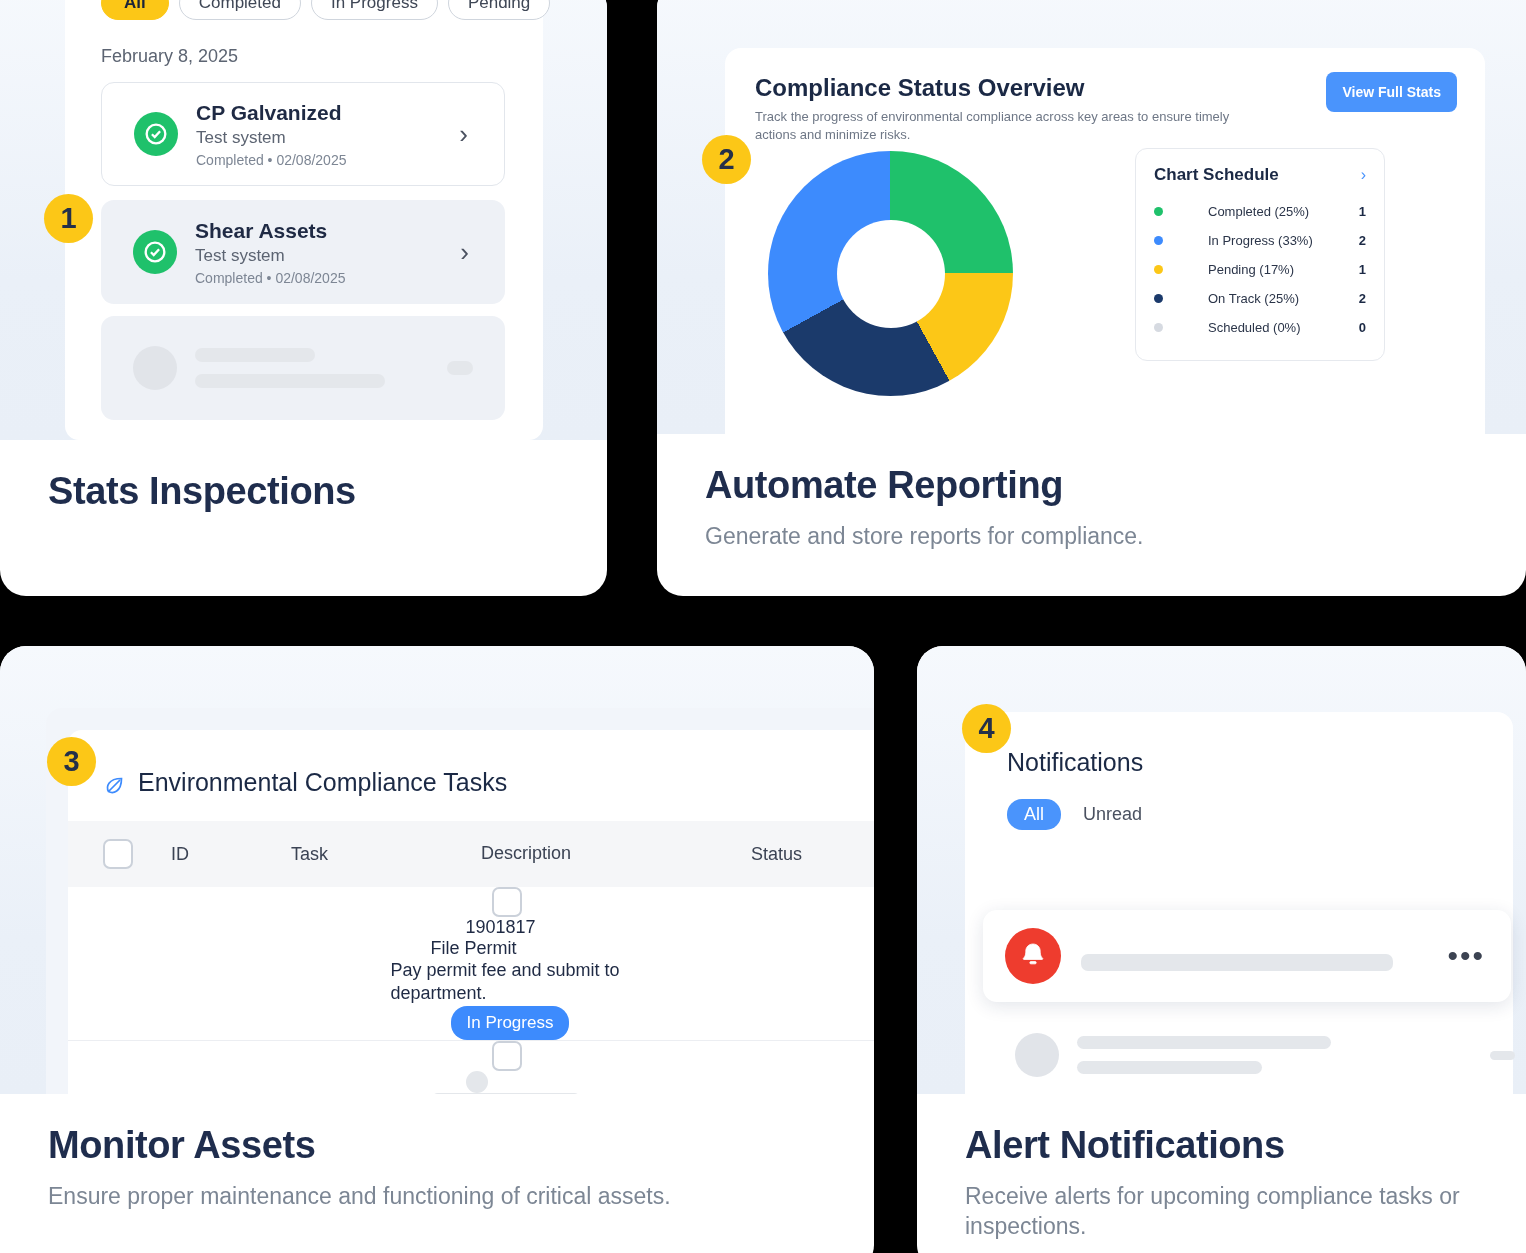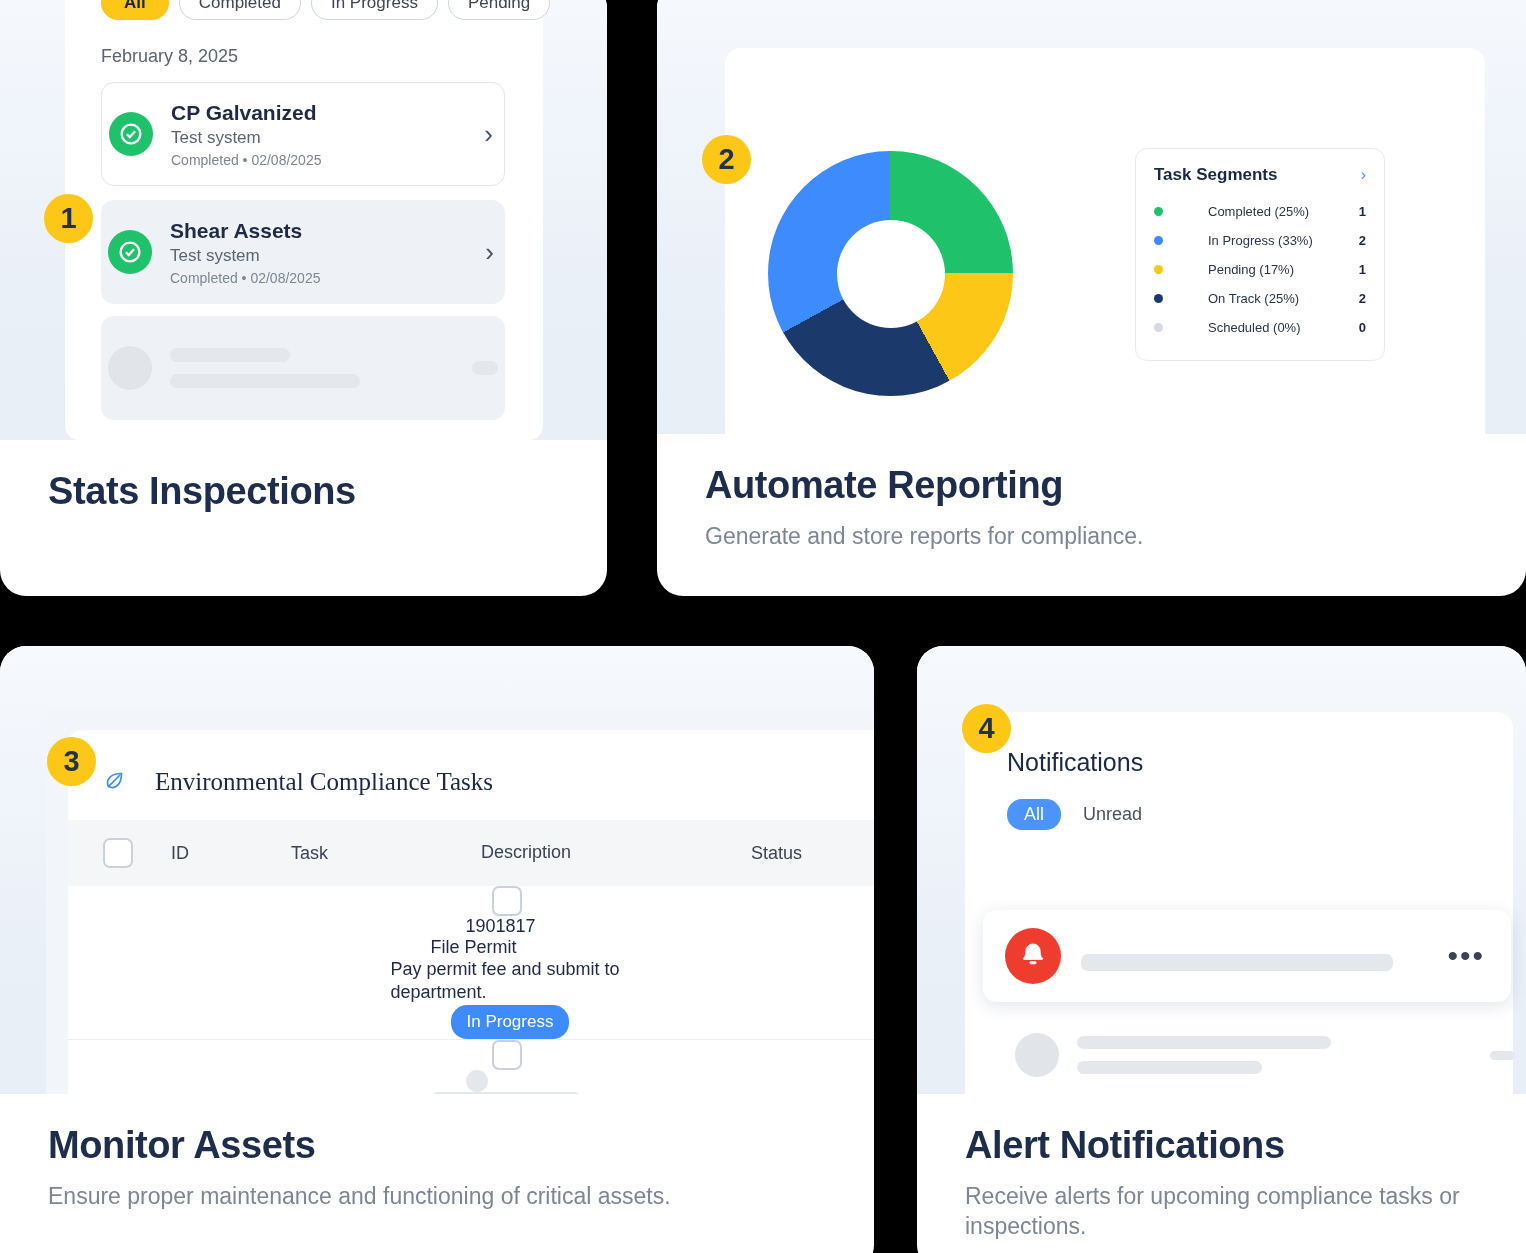--- a/index.html
+++ b/index.html
@@ -72,21 +72,21 @@
     border: 1px solid #cfd5dd; background: #fff; color: #3f4756;
     font-size: 17px; display: flex; align-items: center; white-space: nowrap;
   }
   .chip.active { background: #fcc717; border-color: #fcc717; color: #1c2539; font-weight: bold; padding: 0 22px; }
   .date-label {
     position: absolute; left: 36px; top: 116px;
     font-size: 18px; color: #5c6472;
   }
   .insp-item {
     position: absolute; left: 36px; width: 404px; height: 104px;
-    border-radius: 13px; display: flex; align-items: center; padding: 0 7px;
+    border-radius: 13px; display: flex; align-items: center; padding: 0 32px;
   }
   .insp-item.outlined { top: 152px; background: #fff; border: 1px solid #e2e6ec; }
   .insp-item.filled   { top: 270px; background: #eef1f6; }
   .insp-item.ghost    { top: 386px; background: #eef1f6; height: 104px; }
   .check-circle {
     width: 44px; height: 44px; border-radius: 50%; background: #1fc16b;
     flex: none; display: flex; align-items: center; justify-content: center;
   }
   .check-circle svg { width: 28px; height: 28px; }
   .insp-text { margin-left: 18px; flex: 1; }
@@ -132,22 +132,22 @@
   
   .tasks-outer {
     position: absolute; left: 46px; top: 62px; width: 900px; height: 430px;
     background: #f2f5fa; border-radius: 16px;
   }
   .tasks-panel {
     position: absolute; left: 68px; top: 84px; width: 880px; height: 420px;
     background: #fff; border-radius: 14px; overflow: hidden;
   }
   .tasks-title {
-    display: flex; align-items: flex-start; gap: 28px;
-    padding: 38px 0 0 35px; font-size: 25px; color: #1b2945; font-family: Liberation Serif, serif;
+    display: flex; align-items: flex-end; gap: 11px;
+    padding: 38px 0 0 35px; font-size: 25px; color: #1b2945;
   }
   .leaf-icon { width: 24px; height: 24px; color: #3d8bfd; }
   .tbl { margin-top: 24px; width: 100%; }
   .tbl-head {
     background: #f5f6f8; display: flex; align-items: center; height: 66px;
     padding-left: 35px; font-size: 18px; color: #3b4354;
   }
   .tbl-row {
     display: flex; align-items: center; min-height: 92px;
     padding-left: 35px; border-bottom: 1px solid #eceef2; font-size: 18px; color: #1f2a44; flex-direction: column;
@@ -258,29 +258,34 @@
 
     <div class="caption">
       <h2>Stats Inspections</h2>
     </div>
   </div>
 
   <div class="feature-card" id="card2">
     <div class="visual">
 
       <div class="comp-panel">
+        <div class="comp-head">
+          <div class="comp-title">Compliance Status Overview</div>
+          <div class="comp-sub">Track the progress of environmental compliance across key areas to ensure timely actions and minimize risks.</div>
+          <button class="view-stats-btn">View Full Stats</button>
+        </div>
 
         <div class="donut-wrap">
           <div id="donut-ring" style="width: 100%; height: 100%; border-radius: 50%; background: conic-gradient(rgb(31, 193, 107) 0deg, rgb(31, 193, 107) 90deg, rgb(252, 199, 23) 90deg, rgb(252, 199, 23) 151.2deg, rgb(27, 58, 107) 151.2deg, rgb(27, 58, 107) 241.2deg, rgb(61, 139, 253) 241.2deg, rgb(61, 139, 253) 360deg);"></div>
           <div class="donut-hole"></div>
         </div>
 
         <div class="segments-box">
           <div class="segments-head">
-            <span class="t">Task Segments</span>
+            <span class="t">Chart Schedule</span>
             <span class="a">›</span>
           </div>
           <div id="segments-list">
               <div class="seg-row">
                 <span class="seg-dot" style="background: rgb(31, 193, 107);"></span>
                 <span class="seg-label">Completed (25%)</span>
                 <span class="seg-count">1</span>
               </div>
               <div class="seg-row">
                 <span class="seg-dot" style="background: rgb(61, 139, 253);"></span>

